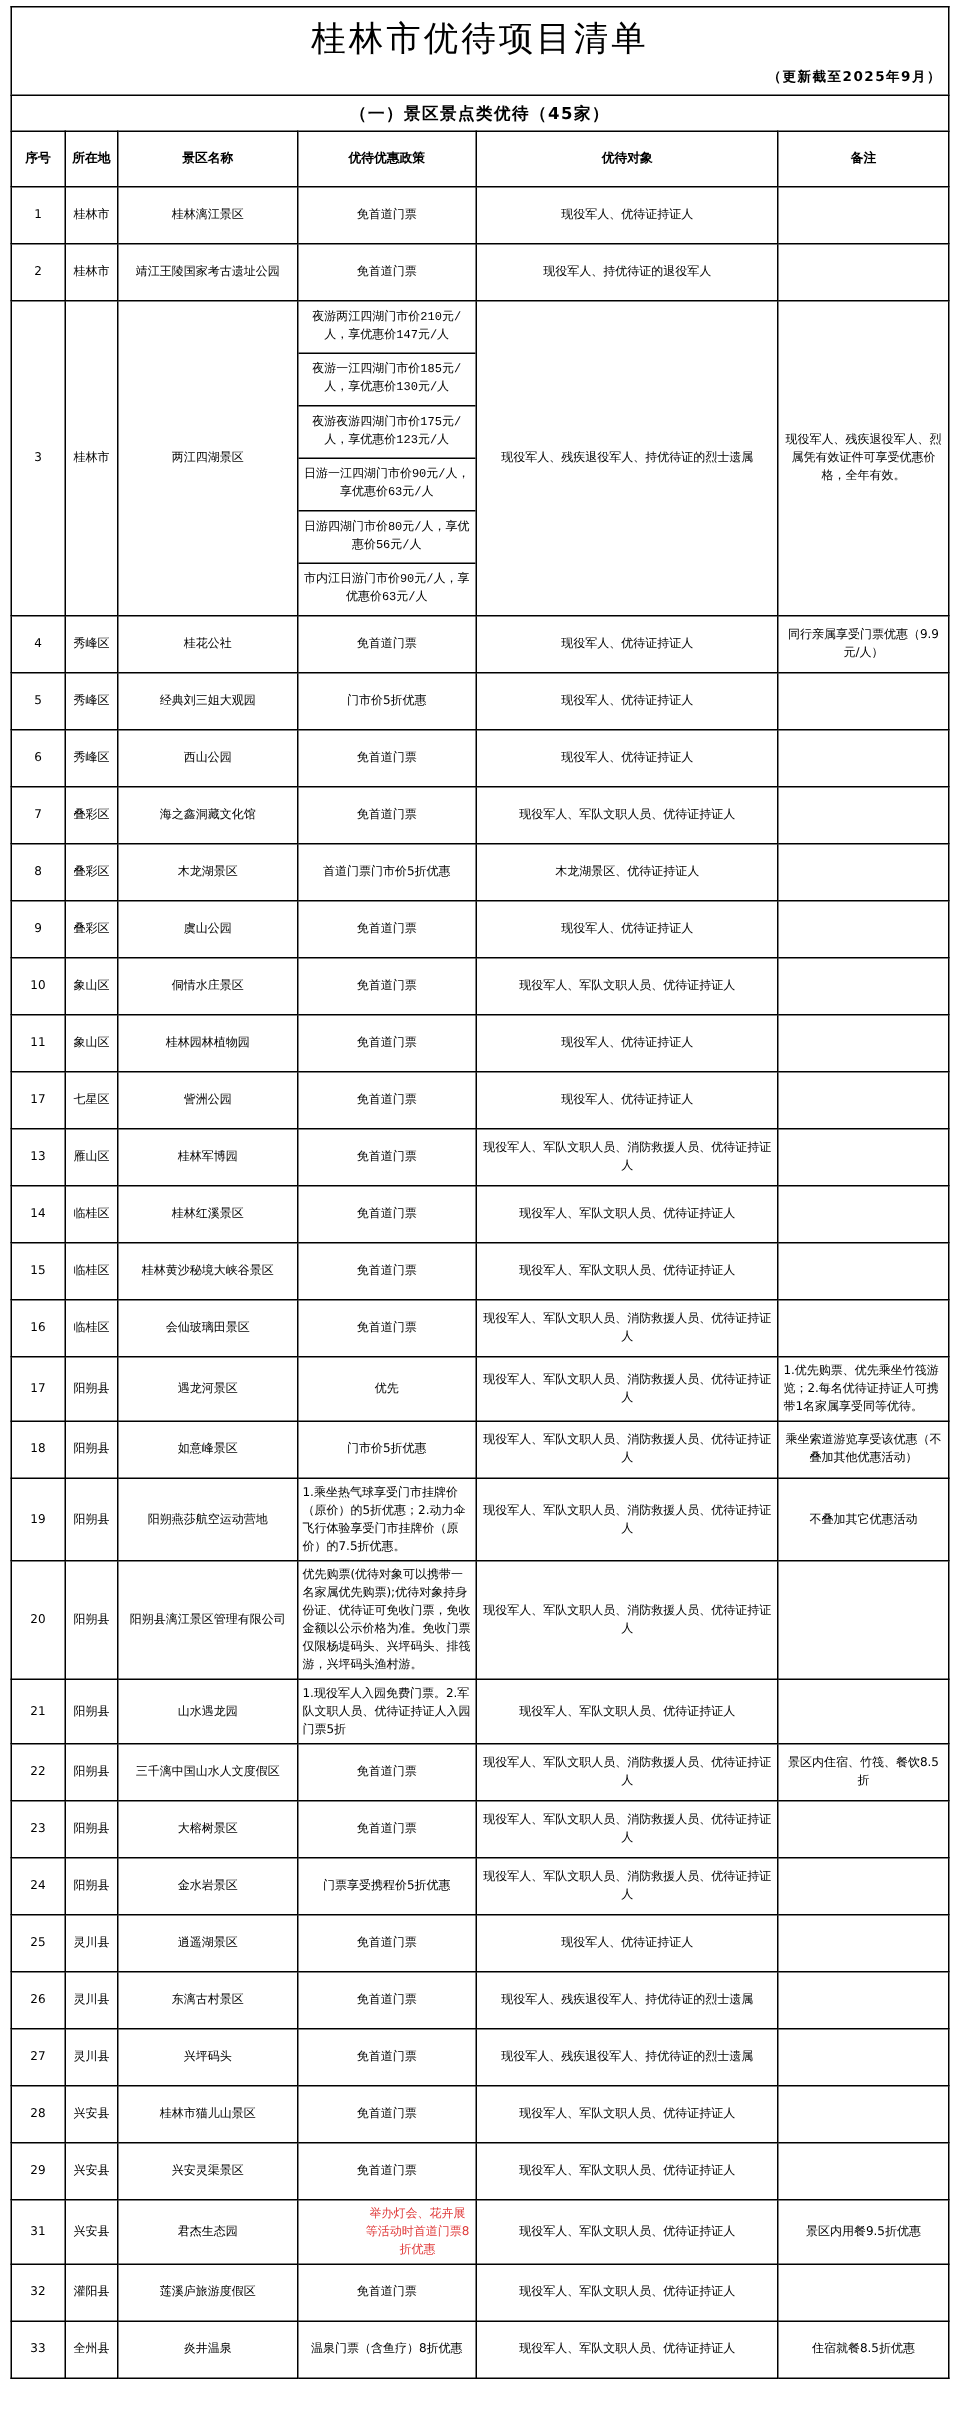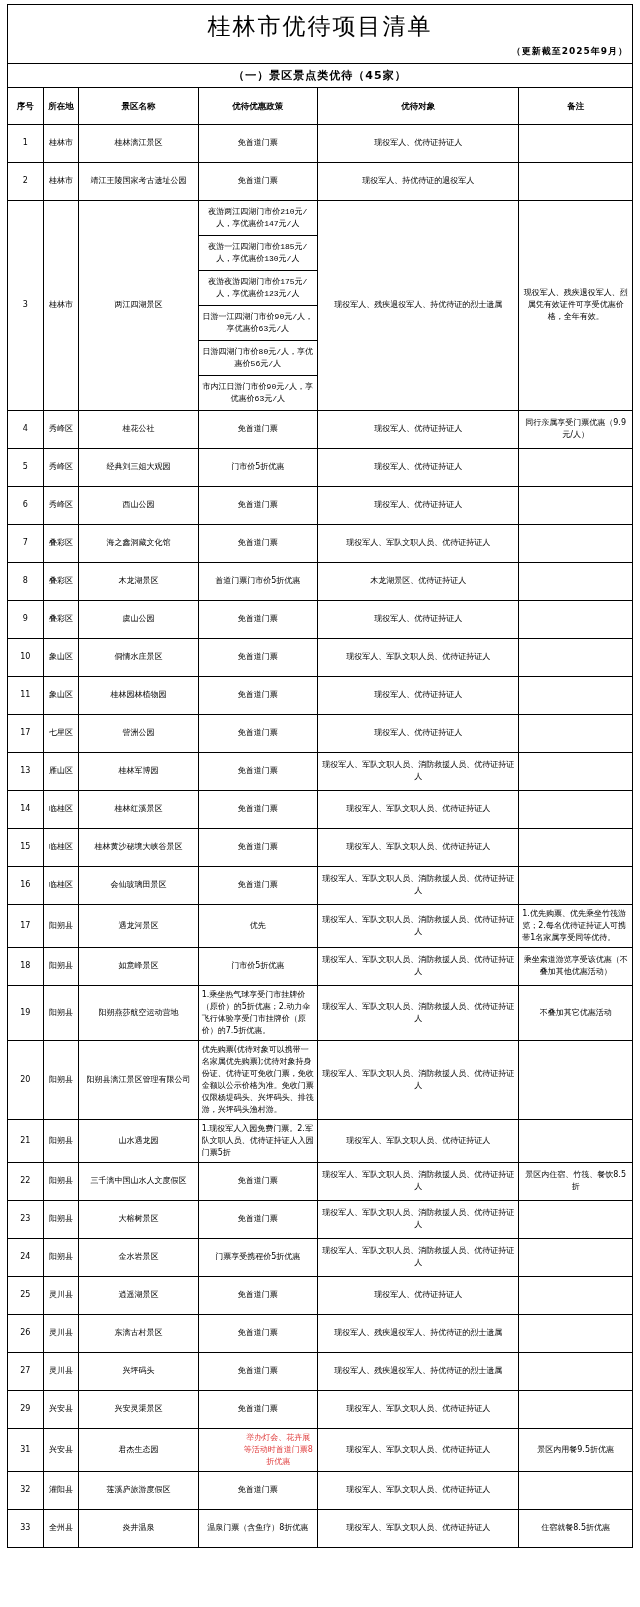--- a/index.html
+++ b/index.html
@@ -268,20 +268,28 @@
         </tr>
         <tr>
           <td>27</td>
           <td>灵川县</td>
           <td>兴坪码头</td>
           <td>免首道门票</td>
           <td>现役军人、残疾退役军人、持优待证的烈士遗属</td>
           <td></td>
         </tr>
         <tr>
+          <td>28</td>
+          <td>兴安县</td>
+          <td>桂林市猫儿山景区</td>
+          <td>免首道门票</td>
+          <td>现役军人、军队文职人员、优待证持证人</td>
+          <td></td>
+        </tr>
+        <tr>
           <td>29</td>
           <td>兴安县</td>
           <td>兴安灵渠景区</td>
           <td>免首道门票</td>
           <td>现役军人、军队文职人员、优待证持证人</td>
           <td></td>
         </tr>
         <tr>
           <td>31</td>
           <td>兴安县</td>

